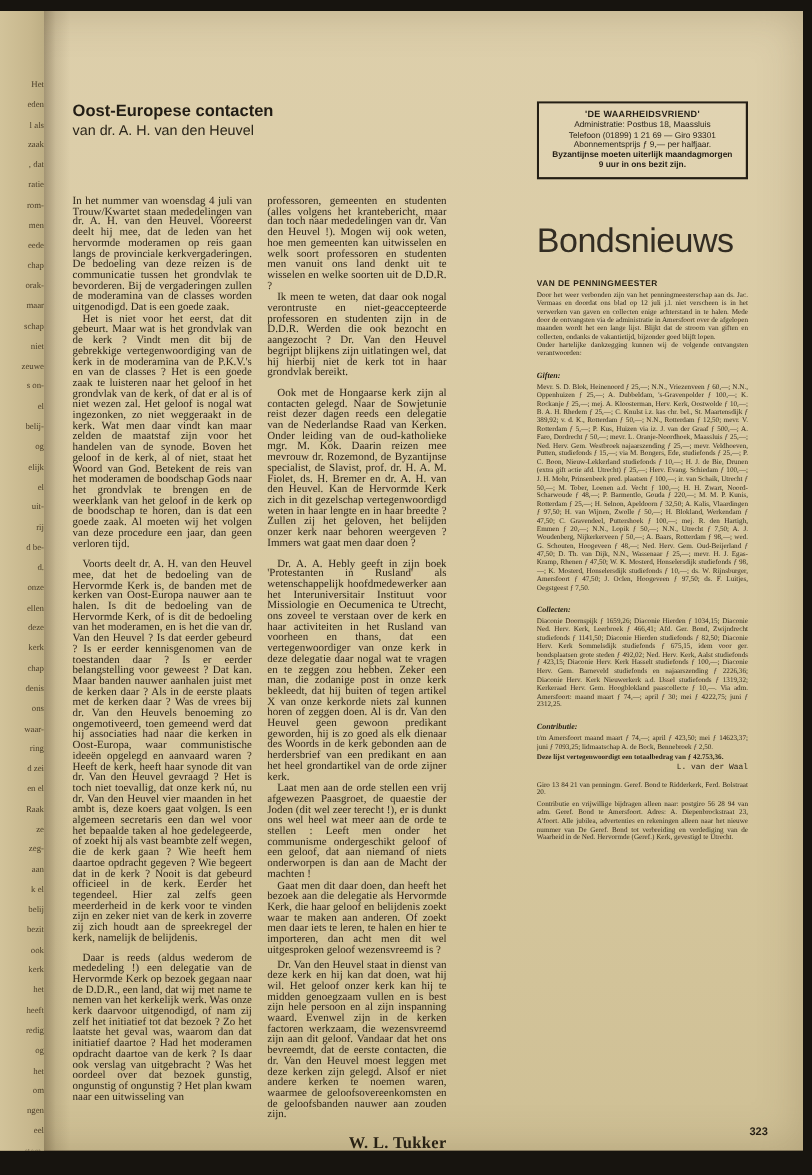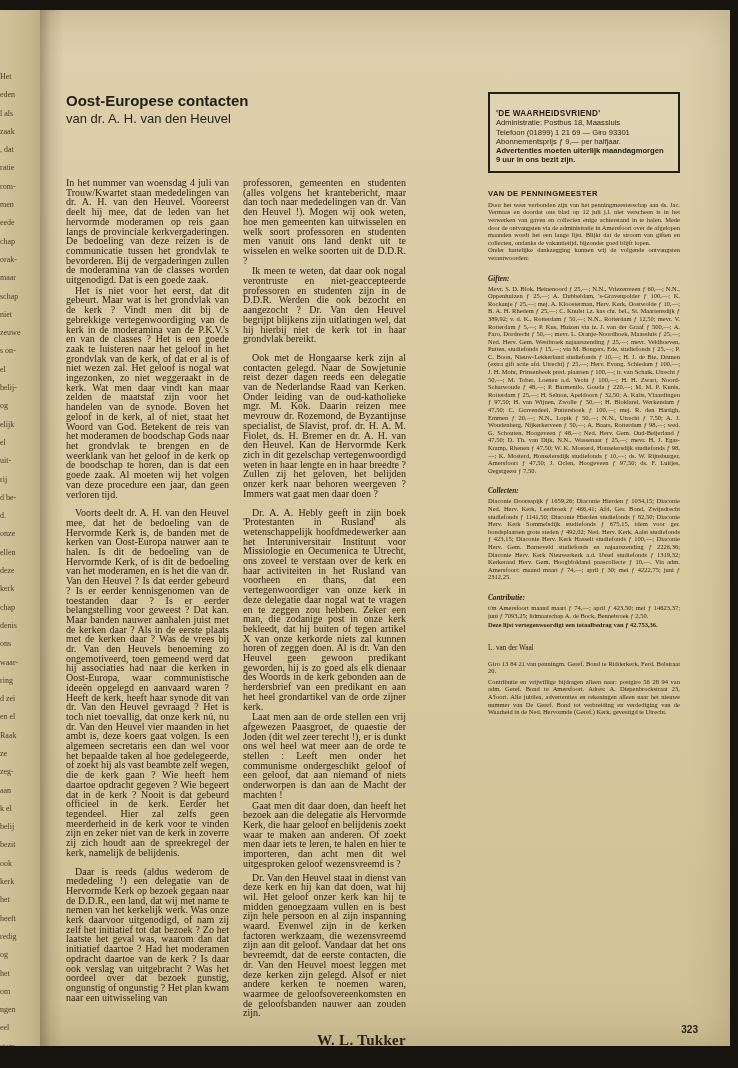--- a/index.html
+++ b/index.html
@@ -18,21 +18,21 @@
     box-shadow: inset 0 0 40px rgba(90,70,40,.25);
   }
   
   .left-strip {
     position:absolute; left:0; top:0; width:40px; height:100%;
     background:linear-gradient(90deg,#d2c39a 0%,#c7b78d 70%,#bdae84 100%);
     overflow:hidden; padding-top:58px;
   }
   .frag {
     height:18.3px; font-size:8px; line-height:18.3px;
-    color:#4a3d28; text-align:left; padding-right:11px; white-space:nowrap;
+    color:#4a3d28; text-align:right; padding-right:0; white-space:nowrap;
     overflow:hidden;
   }
   .gutter {
     position:absolute; left:40px; top:0; width:24px; height:100%;
     background:linear-gradient(90deg,rgba(70,55,30,.38) 0%,rgba(70,55,30,.12) 45%,rgba(70,55,30,0) 100%);
   }
   .content { position:absolute; left:64px; top:0; width:660px; height:100%; }
 
   
   .kicker1 {
@@ -66,21 +66,21 @@
     position:absolute; left:179px; top:1022px; width:163px;
     font-size:15px; font-weight:bold; text-align:right; color:#292214;
     letter-spacing:.3px;
   }
 
   
   .right-col {
     position:absolute; left:424px; top:82px; width:192px; height:948px; overflow:hidden;
   }
   .info-box {
-    border:2px solid #241e14; padding:15px 6px 6px 6px; text-align:left;
+    border:2px solid #241e14; padding:5px 6px 6px 6px; text-align:center;
     font-family:"Liberation Sans",sans-serif; font-size:7.6px; line-height:9.3px; color:#241e14;
     background:rgba(255,250,235,.12);
   }
   .info-box .bx-title { font-weight:bold; font-size:8.2px; letter-spacing:.3px; }
   .info-box .bx-bold  { font-weight:bold; }
   .bonds-title {
     margin-top:38px;
     font-family:"Liberation Sans",sans-serif; font-size:31px; font-weight:400;
     letter-spacing:-0.5px; color:#332d23;
   }
@@ -88,21 +88,21 @@
     margin-top:16px;
     font-family:"Liberation Sans",sans-serif; font-size:7.6px; font-weight:bold;
     letter-spacing:.4px; color:#292214;
   }
   .small-txt { font-size:6.5px; line-height:7.6px; text-align:justify; color:#2e2617; }
   .bonds-intro { margin-top:3px; }
   .bonds-intro p { margin:0; }
   .sec { margin-top:5px; }
   .sec-h { font-size:7.3px; font-weight:bold; font-style:italic; color:#292214; }
   .total-line { margin-top:2px; font-weight:bold; }
-  .bonds-sig { margin-top:15px; font-size:7.2px; color:#292214; }
+  .bonds-sig { margin-top:1px; font-size:7.2px; text-align:right; color:#292214;font-family:Liberation Mono, monospace; }
   .bonds-footer { margin-top:8px; }
   .bonds-footer p { margin:0 0 3px 0; }
 
   .page-number {
     position:absolute; right:26px; top:1014px;
     font-family:"Liberation Sans",sans-serif; font-size:10px; font-weight:bold; color:#241e14;
   }
 </style>
 </head>
 <body>
@@ -189,24 +189,25 @@
       </div>
     <div class="article-sig">W. L. Tukker</div>
 
     <div class="right-col">
 
       <div class="info-box">
         <div class="bx-title">'DE WAARHEIDSVRIEND'</div>
         <div>Administratie: Postbus 18, Maassluis</div>
         <div>Telefoon (01899) 1 21 69 — Giro 93301</div>
         <div>Abonnementsprijs ƒ 9,— per halfjaar.</div>
-        <div class="bx-bold">Advertenties moeten uiterlijk maandagmorgen</div>
+        <div class="bx-bold">Byzantijnse moeten uiterlijk maandagmorgen</div>
         <div class="bx-bold">9 uur in ons bezit zijn.</div>
       </div>
 
+      <div class="bonds-title">Bondsnieuws</div>
       <div class="bonds-sub">VAN DE PENNINGMEESTER</div>
 
       <div class="small-txt bonds-intro">
           <p class="intro-par">Door het weer verbonden zijn van het penningmeesterschap aan ds. Jac. Vermaas en doordat ons blad op 12 juli j.l. niet verscheen is in het verwerken van gaven en collecten enige achterstand in te halen. Mede door de ontvangsten via de administratie in Amersfoort over de afgelopen maanden wordt het een lange lijst. Blijkt dat de stroom van giften en collecten, ondanks de vakantietijd, bijzonder goed blijft lopen.</p>
           <p class="intro-par">Onder hartelijke dankzegging kunnen wij de volgende ontvangsten verantwoorden:</p>
         </div>
 
       <div class="sec">
         <span class="sec-h">Giften:</span>
         <div class="small-txt">Mevr. S. D. Blok, Heinenoord ƒ 25,—; N.N., Vriezenveen ƒ 60,—; N.N., Oppenhuizen ƒ 25,—; A. Dubbeldam, 's-Gravenpolder ƒ 100,—; K. Rockanje ƒ 25,—; mej. A. Kloosterman, Herv. Kerk, Oostwolde ƒ 10,—; B. A. H. Rhedem ƒ 25,—; C. Knulst i.z. kas chr. bel., St. Maartensdijk ƒ 389,92; v. d. K., Rotterdam ƒ 50,—; N.N., Rotterdam ƒ 12,50; mevr. V. Rotterdam ƒ 5,—; P. Kus, Huizen via iz. J. van der Graaf ƒ 500,—; A. Faro, Dordrecht ƒ 50,—; mevr. L. Oranje-Noordhoek, Maassluis ƒ 25,—; Ned. Herv. Gem. Westbroek najaarszending ƒ 25,—; mevr. Veldhoeven, Putten, studiefonds ƒ 15,—; via M. Bongers, Ede, studiefonds ƒ 25,—; P. C. Boon, Nieuw-Lekkerland studiefonds ƒ 10,—; H. J. de Bie, Drunen (extra gift actie afd. Utrecht) ƒ 25,—; Herv. Evang. Schiedam ƒ 100,—; J. H. Mohr, Prinsenbeek pred. plaatsen ƒ 100,—; ir. van Schaik, Utrecht ƒ 50,—; M. Tober, Loenen a.d. Vecht ƒ 100,—; H. H. Zwart, Noord-Scharwoude ƒ 48,—; P. Barmentlo, Gouda ƒ 220,—; M. M. P. Kunis, Rotterdam ƒ 25,—; H. Selnon, Apeldoorn ƒ 32,50; A. Kalis, Vlaardingen ƒ 97,50; H. van Wijnen, Zwolle ƒ 50,—; H. Blokland, Werkendam ƒ 47,50; C. Gravendeel, Puttershoek ƒ 100,—; mej. R. den Hartigh, Emmen ƒ 20,—; N.N., Lopik ƒ 50,—; N.N., Utrecht ƒ 7,50; A. J. Woudenberg, Nijkerkerveen ƒ 50,—; A. Baars, Rotterdam ƒ 98,—; wed. G. Schouten, Hoogeveen ƒ 48,—; Ned. Herv. Gem. Oud-Beijerland ƒ 47,50; D. Th. van Dijk, N.N., Wassenaar ƒ 25,—; mevr. H. J. Egas-Kramp, Rhenen ƒ 47,50; W. K. Mosterd, Honselersdijk studiefonds ƒ 98,—; K. Mosterd, Honselersdijk studiefonds ƒ 10,—; ds. W. Rijnsburger, Amersfoort ƒ 47,50; J. Oclen, Hoogeveen ƒ 97,50; ds. F. Luitjes, Oegstgeest ƒ 7,50.</div>

